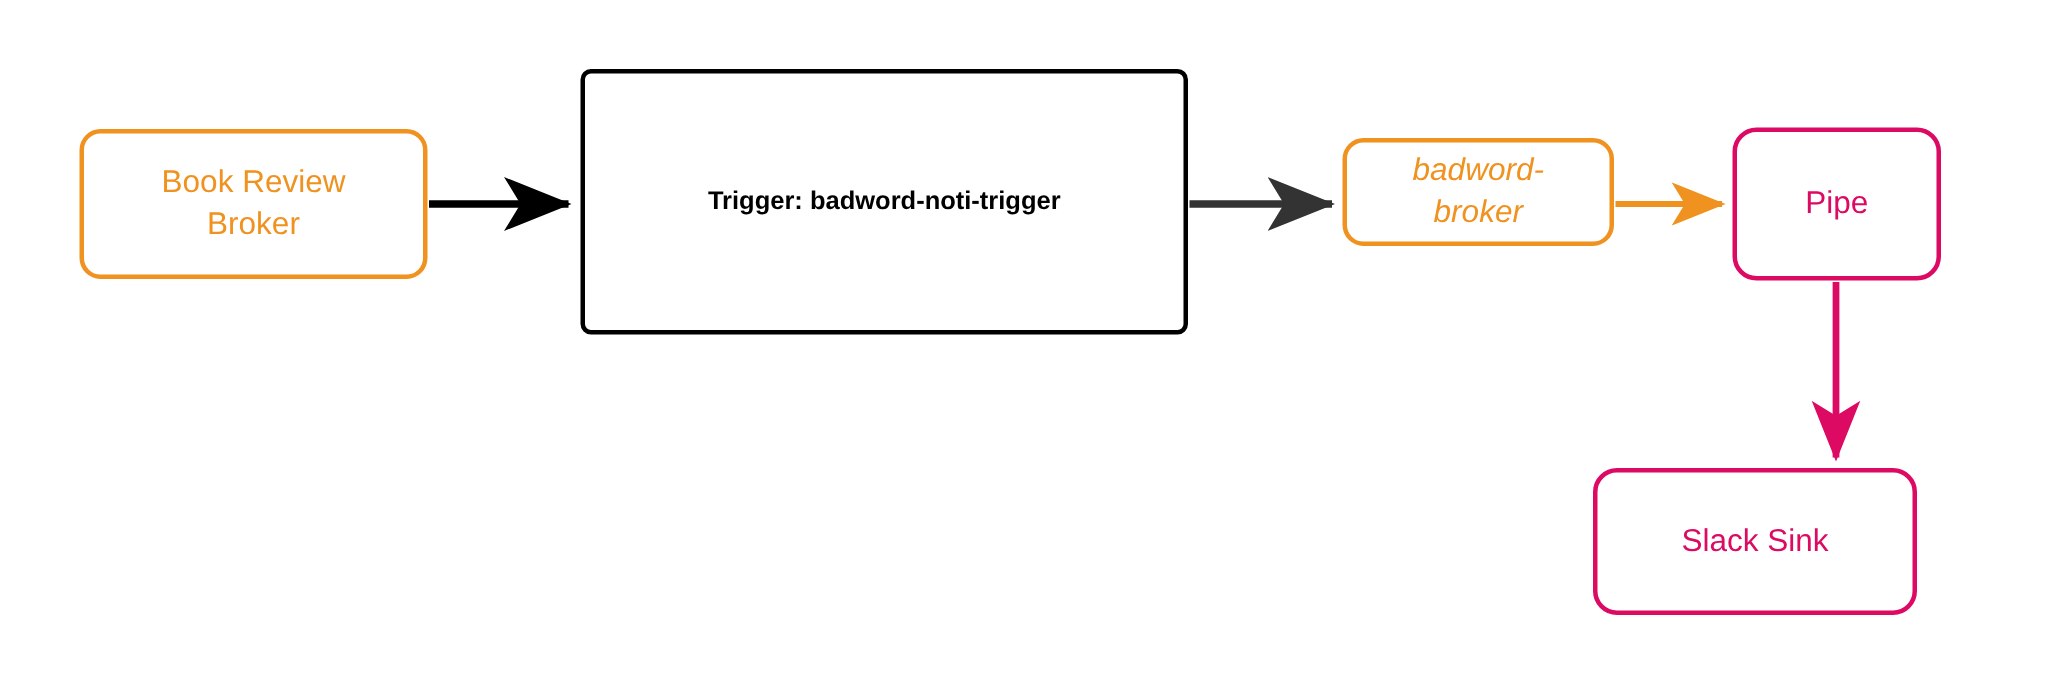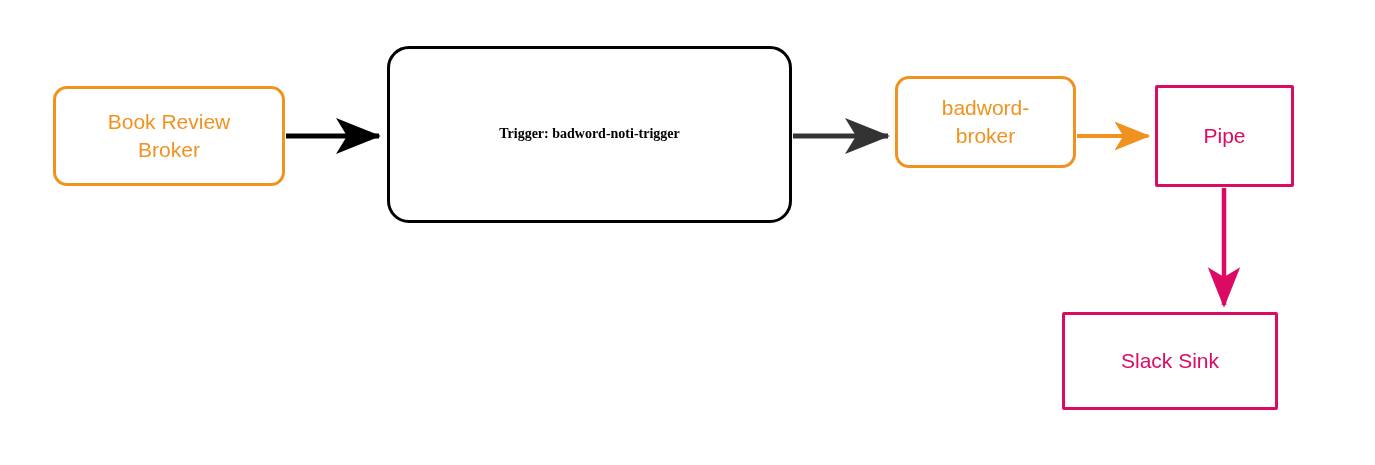--- a/index.html
+++ b/index.html
@@ -37,48 +37,47 @@
   }
   .node-orange {
     border: 3px solid #F0921F;
     color: #F0921F;
     border-radius: 14px;
     font-size: 21px;
   }
   .node-magenta {
     border: 3px solid #DC0A63;
     color: #DC0A63;
-    border-radius: 2px;
+    border-radius: 16px;
     font-size: 21px;
   }
   .node-black {
     border: 3px solid #000000;
     color: #000000;
-    border-radius: 22px;
-    font-size: 14px;
+    border-radius: 7px;
+    font-size: 17px;
     line-height: 1.45;
-    font-family: Liberation Serif, serif;
   }
   .node-label {
     display: block;
     padding: 0 6px;
     white-space: pre-line;
   }
   .trig-line {
     display: block;
     white-space: nowrap;
   }
   .trig-line b {
     font-weight: bold;
   }
 
   
   #node-book-review-broker { left: 53px;   top: 86px;  width: 232px; height: 100px; }
   #node-trigger            { left: 387px;  top: 46px;  width: 405px; height: 177px; }
-  #node-badword-broker     { left: 895px;  top: 76px;  width: 181px; height: 92px;  }
+  #node-badword-broker     { left: 895px;  top: 92px;  width: 181px; height: 72px; font-style: italic;  }
   #node-pipe               { left: 1155px; top: 85px;  width: 139px; height: 102px; }
   #node-slack-sink         { left: 1062px; top: 312px; width: 216px; height: 98px; text-align: center;  }
 </style>
 </head>
 <body>
 
 <div id="canvas">
 
   <svg id="edge-layer" viewBox="0 0 1375 465" width="1375" height="465" xmlns="http://www.w3.org/2000/svg">
     <defs>

